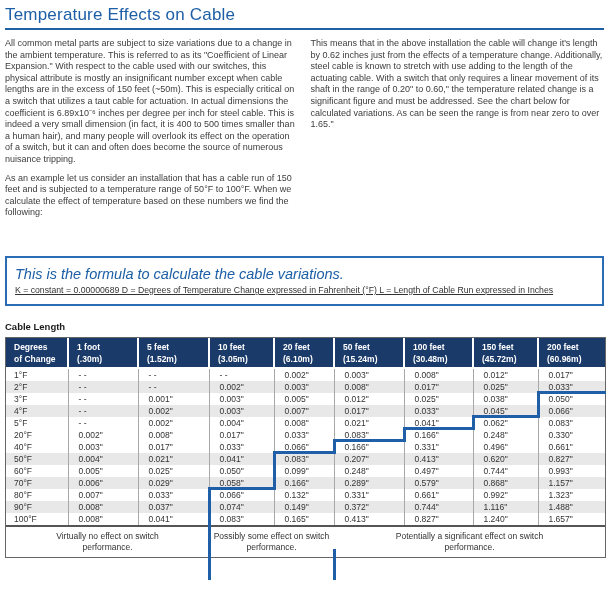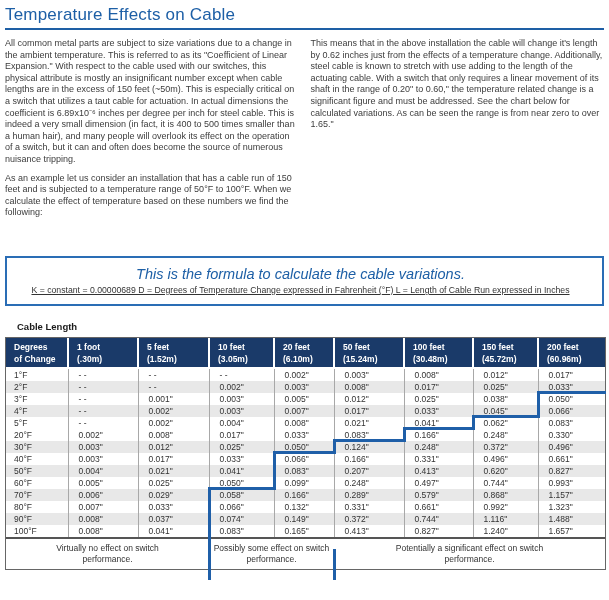--- a/index.html
+++ b/index.html
@@ -19,28 +19,28 @@
 
   
   .cols{display:flex;gap:12px;margin-top:8px;}
   .col{width:294px;font-size:9px;line-height:11.6px;color:#3c3c3c;}
   .col p{margin:0 0 7px 0;}
   .col .bracket{margin-bottom:5px;}
 
   
   .formula-box{
     margin-top:30px;border:2px solid #2a6db5;background:#fff;
-    text-align:center;padding:7px 16px 9px 8px;
+    padding:7px 16px 9px 8px;
   }
   .formula-line1{font-style:italic;color:#1d5fa6;font-size:14.5px;margin:1px 0 3px 0;}
   .formula-line2{font-weight:bold;color:#111;font-size:13.5px;margin:0 0 7px 0;}
   .formula-line3{font-size:8.7px;color:#333;margin:0;text-decoration:underline;}
 
   
-  .cable-label{margin:15px 0 5px 12px;font-weight:bold;font-size:9.5px;color:#1b1b1b;}
+  .cable-label{margin:15px 0 5px 0;font-weight:bold;font-size:9.5px;color:#1b1b1b;}
 
   
   .table-wrap{position:relative;width:601px;border:1px solid #666;box-sizing:border-box;}
   table{border-collapse:collapse;table-layout:fixed;width:599px;}
   th{
     background:#1a3a69;color:#fff;font-size:8.5px;font-weight:bold;
     text-align:left;vertical-align:middle;height:30px;box-sizing:border-box;
     padding:3px 0 2px 8px;border-right:2px solid #fff;border-bottom:2px solid #fff;
     line-height:12px;
   }
@@ -201,31 +201,20 @@
           <tr>
             <td class="deg">20°F</td>
             <td>0.002"</td>
             <td>0.008"</td>
             <td>0.017"</td>
             <td>0.033"</td>
             <td>0.083"</td>
             <td>0.166"</td>
             <td>0.248"</td>
             <td>0.330"</td>
-          </tr>
-          <tr class="alt">
-            <td class="deg">30°F</td>
-            <td>0.003"</td>
-            <td>0.012"</td>
-            <td>0.025"</td>
-            <td>0.050"</td>
-            <td>0.124"</td>
-            <td>0.248"</td>
-            <td>0.372"</td>
-            <td>0.496"</td>
           </tr>
           <tr>
             <td class="deg">40°F</td>
             <td>0.003"</td>
             <td>0.017"</td>
             <td>0.033"</td>
             <td>0.066"</td>
             <td>0.166"</td>
             <td>0.331"</td>
             <td>0.496"</td>

